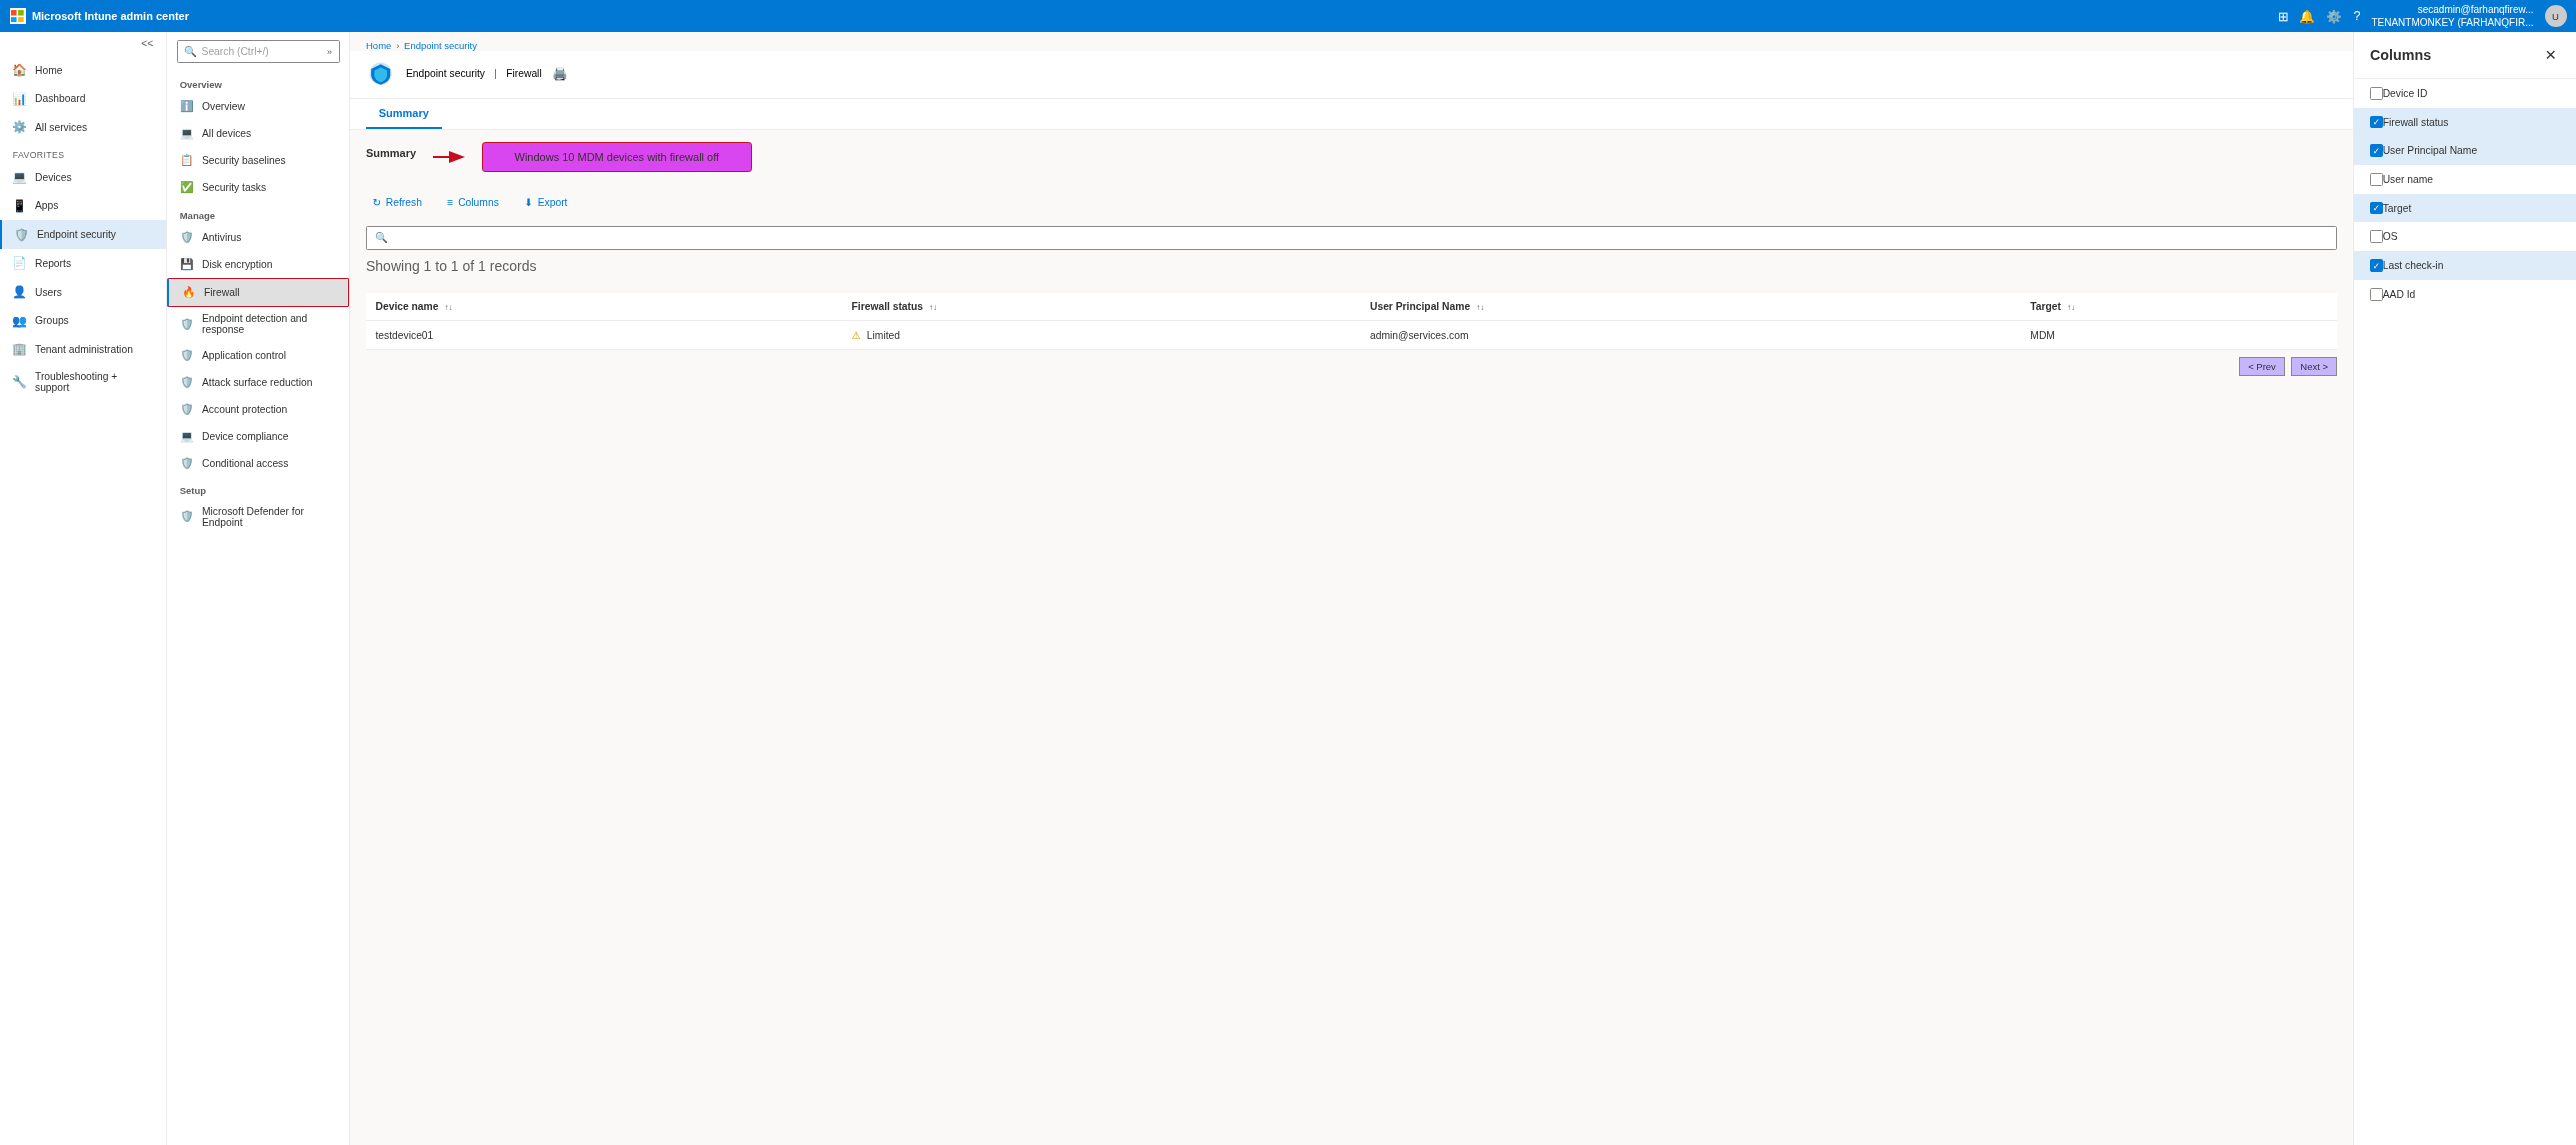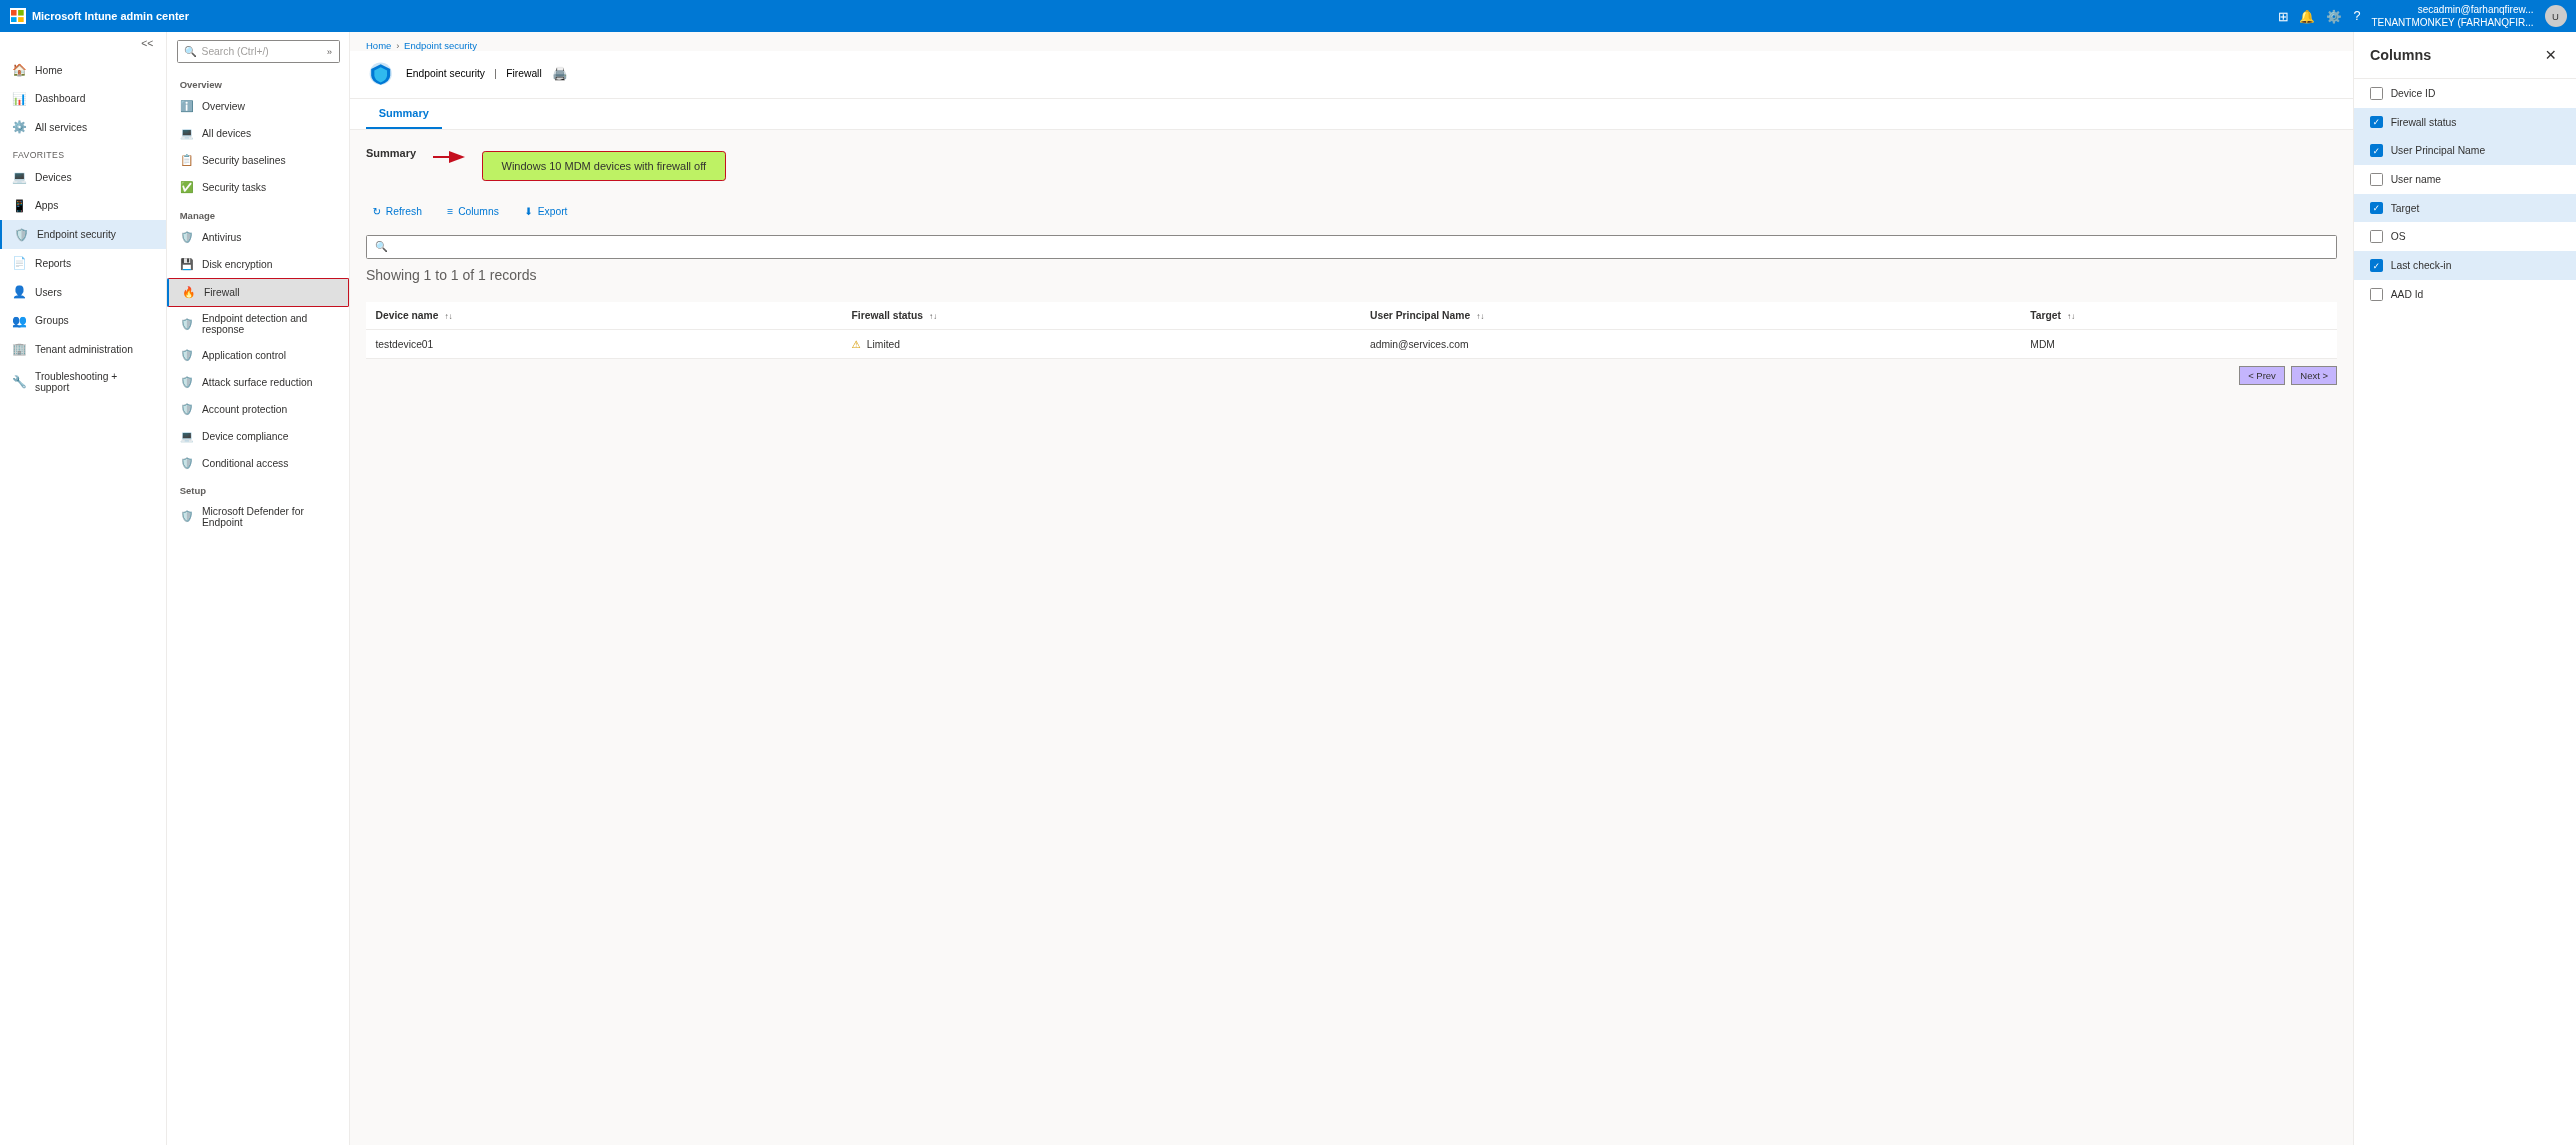--- a/index.html
+++ b/index.html
@@ -109,30 +109,29 @@
 
     .page-content { flex: 1; overflow-y: auto; padding: 12.7px 16px; }
 
     
     .summary-section { display: flex; align-items: flex-start; gap: 12.7px; margin-bottom: 12.7px; position: relative; }
     .summary-label { font-size: 11px; font-weight: 600; color: #323130; white-space: nowrap; padding-top: 4.8px; }
 
     .firewall-card {
       border: 1.6px solid #c50f1f;
       border-radius: 3.2px;
-      padding: 8px 19px;
-      display: flex;
-      align-items: center;
-      background: #bef264;
+      padding: 8px 32px;
+      display: flex;
+      align-items: center;
+      background: #d946ef;
       font-size: 11px;
       font-weight: 500;
       color: #323130;
       min-width: 239px;
       cursor: pointer;
-      margin-top: 9px;
     }
 
     
     .toolbar { display: flex; align-items: center; gap: 12.7px; padding: 8px 0; margin-bottom: 6.4px; }
     .toolbar-btn {
       display: flex;
       align-items: center;
       gap: 4.8px;
       color: #0078d4;
       font-size: 10.3px;
@@ -174,21 +173,20 @@
       justify-content: space-between;
       padding: 12.7px 16px;
       border-bottom: 0.8px solid #edebe9;
     }
     .columns-panel-title { font-size: 14.3px; font-weight: 600; color: #323130; }
     .close-btn { font-size: 14.3px; color: #323130; cursor: pointer; background: none; border: none; padding: 3.2px; line-height: 1; }
     .columns-list { overflow-y: auto; flex: 1; }
     .column-item {
       display: flex;
       align-items: center;
-      gap: 8px;
       padding: 8px 16px;
       cursor: pointer;
     }
     .column-item.highlighted { background: #deecf9; }
     .checkbox {
       width: 12.7px;
       height: 12.7px;
       border: 1.2px solid #8a8886;
       border-radius: 1.6px;
       display: flex;

